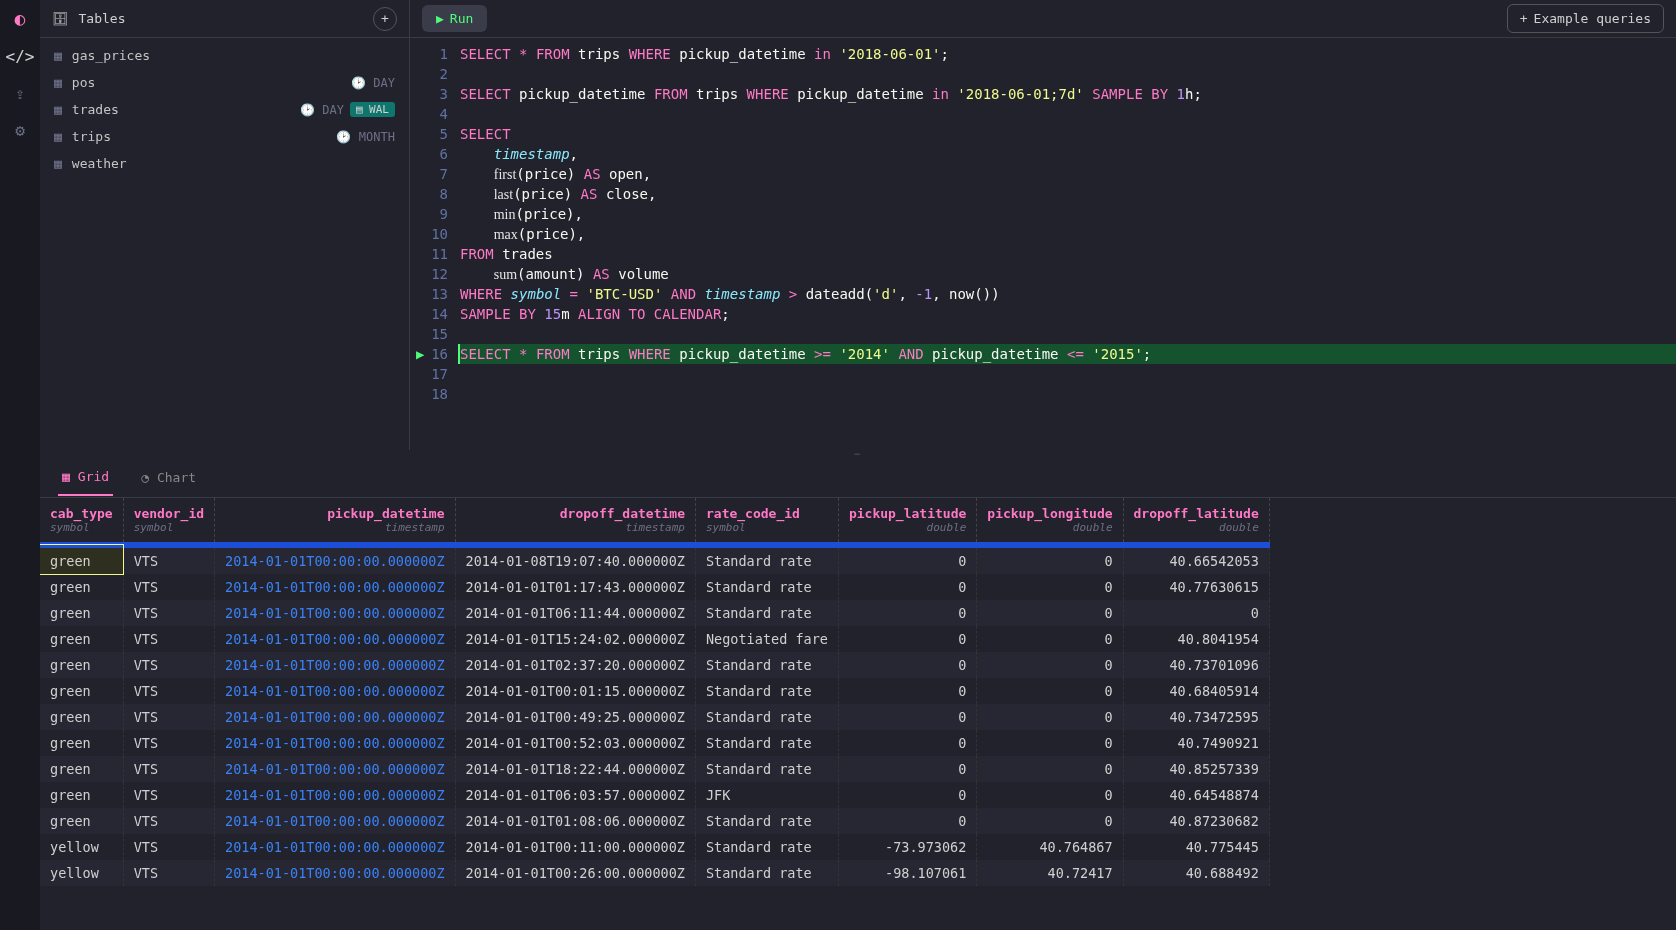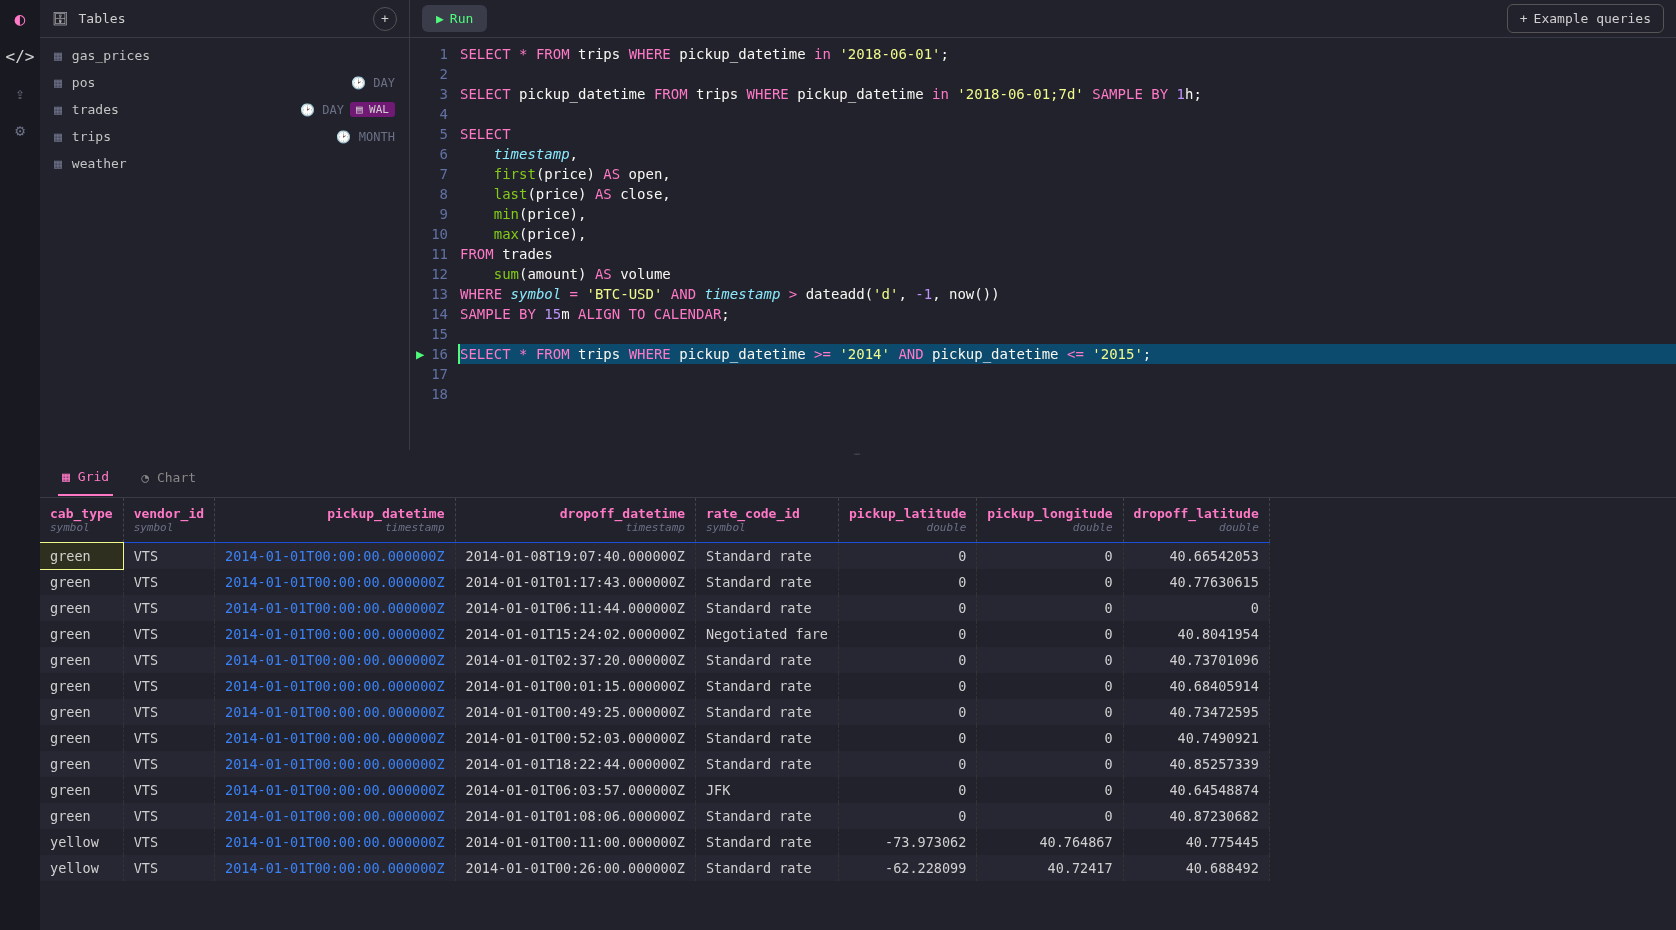--- a/index.html
+++ b/index.html
@@ -50,21 +50,21 @@
 }
 .tables-list { padding: 4px 0; }
 .table-item {
   display: flex; align-items: center;
   padding: 6px 14px; gap: 10px;
   cursor: pointer; color: #c5c5c5;
 }
 .table-item .tbl-icon { color: #6c7086; }
 .table-item .tbl-name { flex: 1; }
 .table-item .meta { color: #6c7086; font-size: 12px; display: flex; gap: 6px; align-items: center; justify-content: center;}
-.meta-badge { background: #701a75; padding: 1px 6px; border-radius: 3px; color: #d0d0d0; font-size: 11px;}
+.meta-badge { background: #0f766e; padding: 1px 6px; border-radius: 3px; color: #d0d0d0; font-size: 11px;}
 .editor-area { flex: 1; display: flex; flex-direction: column; background: #21222c; }
 .editor-toolbar {
   height: 38px; display: flex; align-items: center;
   padding: 0 12px; border-bottom: 1px solid #383a46; gap: 12px;
 }
 .run-btn {
   background: #3a3c4a; color: #50fa7b;
   padding: 6px 14px; border-radius: 6px;
   display: flex; align-items: center; gap: 6px; cursor: pointer;
   font-family: inherit; font-size: 13px;
@@ -73,43 +73,43 @@
 .example-btn {
   border: 1px solid #555; padding: 6px 12px; border-radius: 6px;
   display: flex; align-items: center; gap: 6px; cursor: pointer; color: #d0d0d0;
 }
 .code-editor { flex: 1; display: flex; overflow: auto; font-size: 14px; line-height: 20px; padding-top: 6px;}
 .gutter { width: 50px; text-align: right; color: #6272a4; padding-right: 12px; user-select: none; position: relative;}
 .gutter .line-no { height: 20px; }
 .gutter .run-marker { position: absolute; left: 6px; color: #50fa7b; }
 .code-lines { flex: 1; }
 .code-line { height: 20px; white-space: pre; }
-.code-line.active { background: #0c4a6e; border-left: 2px solid #50fa7b; margin-left: -2px; padding-left: 0;}
+.code-line.active { background: #14532d; border-left: 2px solid #50fa7b; margin-left: -2px; padding-left: 0;}
 .kw { color: #ff79c6; }
 .op { color: #ff79c6; }
 .ident { color: #8be9fd; font-style: italic; }
 .str { color: #f1fa8c; }
 .num { color: #bd93f9; }
-.func { color: #84cc16; }
+.func { color: #e5e5e5; font-family: Liberation Serif, serif; }
 .plain { color: #f8f8f2; }
 .splitter { height: 8px; background: #21222c; display:flex; align-items:center; justify-content:center; cursor: row-resize;}
 .splitter .dots { color: #555; letter-spacing: 2px; font-size: 9px;}
 .results-area { flex: 1; display: flex; flex-direction: column; overflow: hidden; }
 .results-tabs {
   height: 40px; display: flex; align-items: center;
   padding: 0 18px; gap: 24px; border-bottom: 1px solid #383a46;
 }
 .result-tab { display: flex; align-items: center; gap: 8px; color: #888; cursor: pointer; padding: 10px 4px;}
 .result-tab.active { color: #ff79c6; border-bottom: 2px solid #ff79c6; }
 .grid-wrap { flex: 1; overflow: auto; }
 .grid-table { border-collapse: collapse; }
 .grid-table th {
   text-align: left; padding: 8px 10px;
   color: #ff79c6; font-weight: bold;
-  border-right: 1px dashed #444; border-bottom: 1px solid #1d4ed8;
+  border-right: 1px dashed #444; border-bottom: 6px solid #1d4ed8;
   position: sticky; top: 0; background: #21222c;
 }
 .grid-table th .col-type { display: block; color: #6c7086; font-size: 11px; font-weight: normal; font-style: italic;}
 .grid-table th.right, .grid-table td.right { text-align: right; }
 .grid-table td {
   padding: 5px 10px; border-right: 1px dashed #333;
   white-space: nowrap; font-size: 13.5px;
 }
 .grid-table tr:nth-child(odd) td { background: #262732; }
 .grid-table td.selected { outline: 1px solid #f1fa8c; background: #2f2f1f !important;}
@@ -377,21 +377,21 @@
                 <td class="right">-73.973062</td>
                 <td class="right">40.764867</td>
                 <td class="right">40.775445</td>
               </tr>
               <tr>
                 <td class="">yellow</td>
                 <td class="">VTS</td>
                 <td class="right ts">2014-01-01T00:00:00.000000Z</td>
                 <td class="right">2014-01-01T00:26:00.000000Z</td>
                 <td class="">Standard rate</td>
-                <td class="right">-62.228099</td>
+                <td class="right">-98.107061</td>
                 <td class="right">40.72417</td>
                 <td class="right">40.688492</td>
               </tr>
             </tbody>
           </table>
       </div>
     </div>
   </div>
 </div>
 

